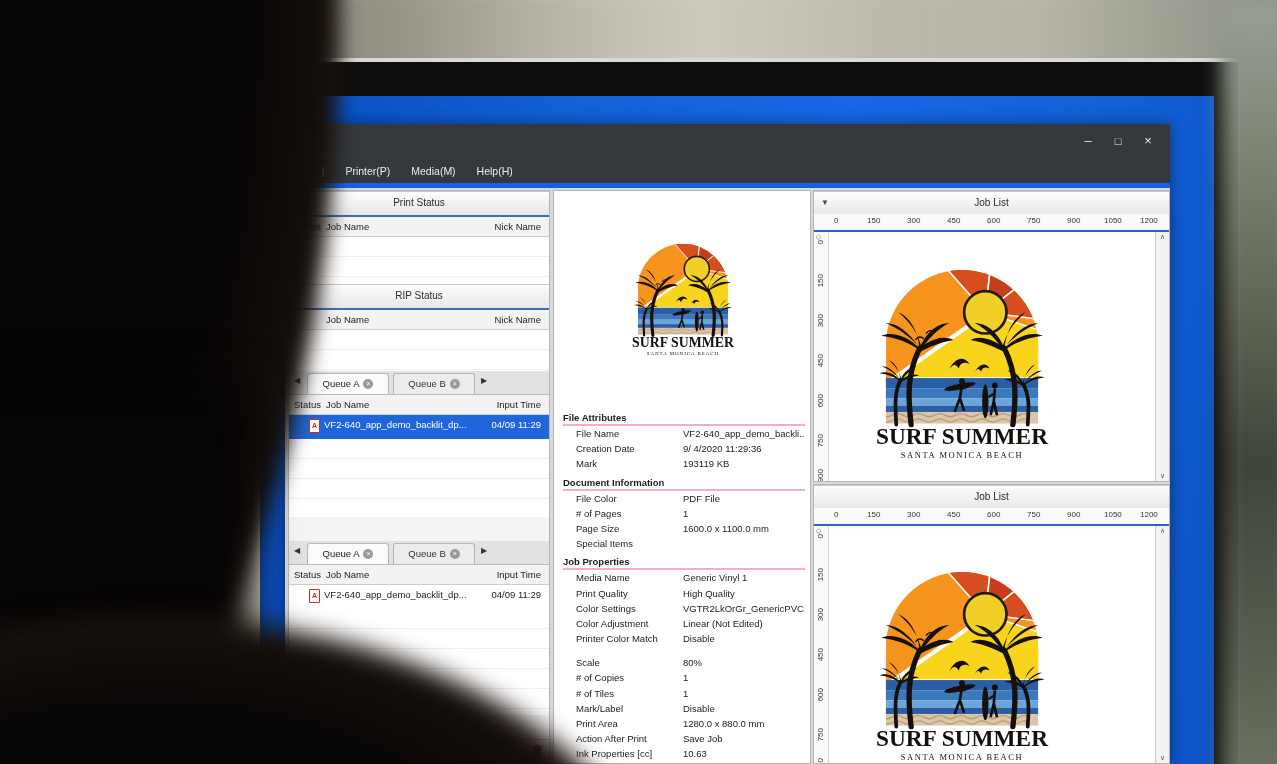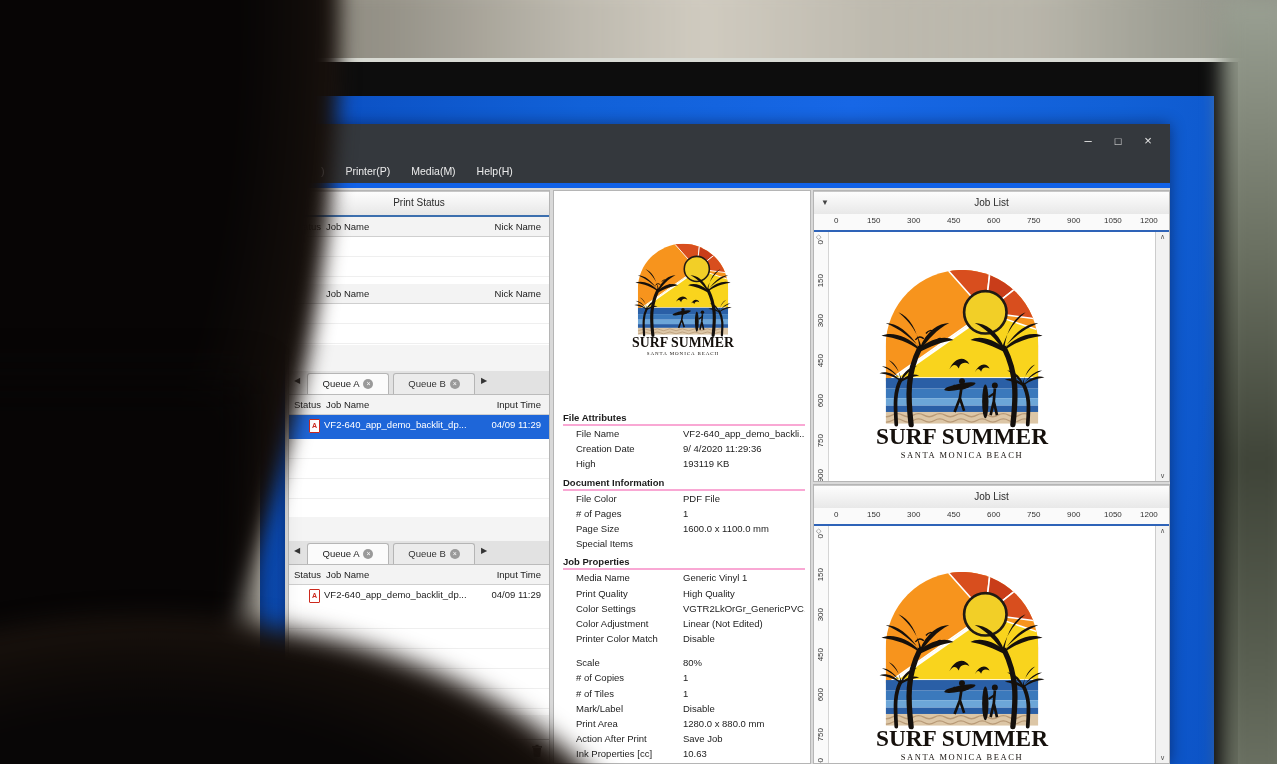--- a/index.html
+++ b/index.html
@@ -165,20 +165,21 @@
           <div class="sechead"><span>Print Status</span></div>
           <div class="colrow">
             <span class="c1">Status</span>
             <span class="c2">Job Name</span>
             <span class="cr">Nick Name</span>
           </div>
           <div class="rowsbg" style="height:47px;"></div>
         </div>
 
         <div style="position:absolute;left:0;top:93px;width:100%;">
+          <div class="sechead"><span>RIP Status</span></div>
           <div class="colrow">
             <span class="c2">Job Name</span>
             <span class="cr">Nick Name</span>
           </div>
           <div class="rowsbg" style="height:41px;"></div>
         </div>
 
         <div style="position:absolute;left:0;top:180px;width:100%;">
           <div class="tabs">
             <span class="tabarrow" style="left:5px;">◀</span>
@@ -241,21 +242,21 @@
           <div class="dtitle">File Attributes</div>
           <div class="drow">
               <span class="dl">File Name</span>
               <span class="dv">VF2-640_app_demo_backli...</span>
             </div>
           <div class="drow">
               <span class="dl">Creation Date</span>
               <span class="dv">9/ 4/2020 11:29:36</span>
             </div>
           <div class="drow">
-              <span class="dl">High</span>
+              <span class="dl">Mark</span>
               <span class="dv">193119 KB</span>
             </div>
           <div class="dtitle">Document Information</div>
           <div class="drow">
               <span class="dl">File Color</span>
               <span class="dv">PDF File</span>
             </div>
           <div class="drow">
               <span class="dl"># of Pages</span>
               <span class="dv">1</span>

